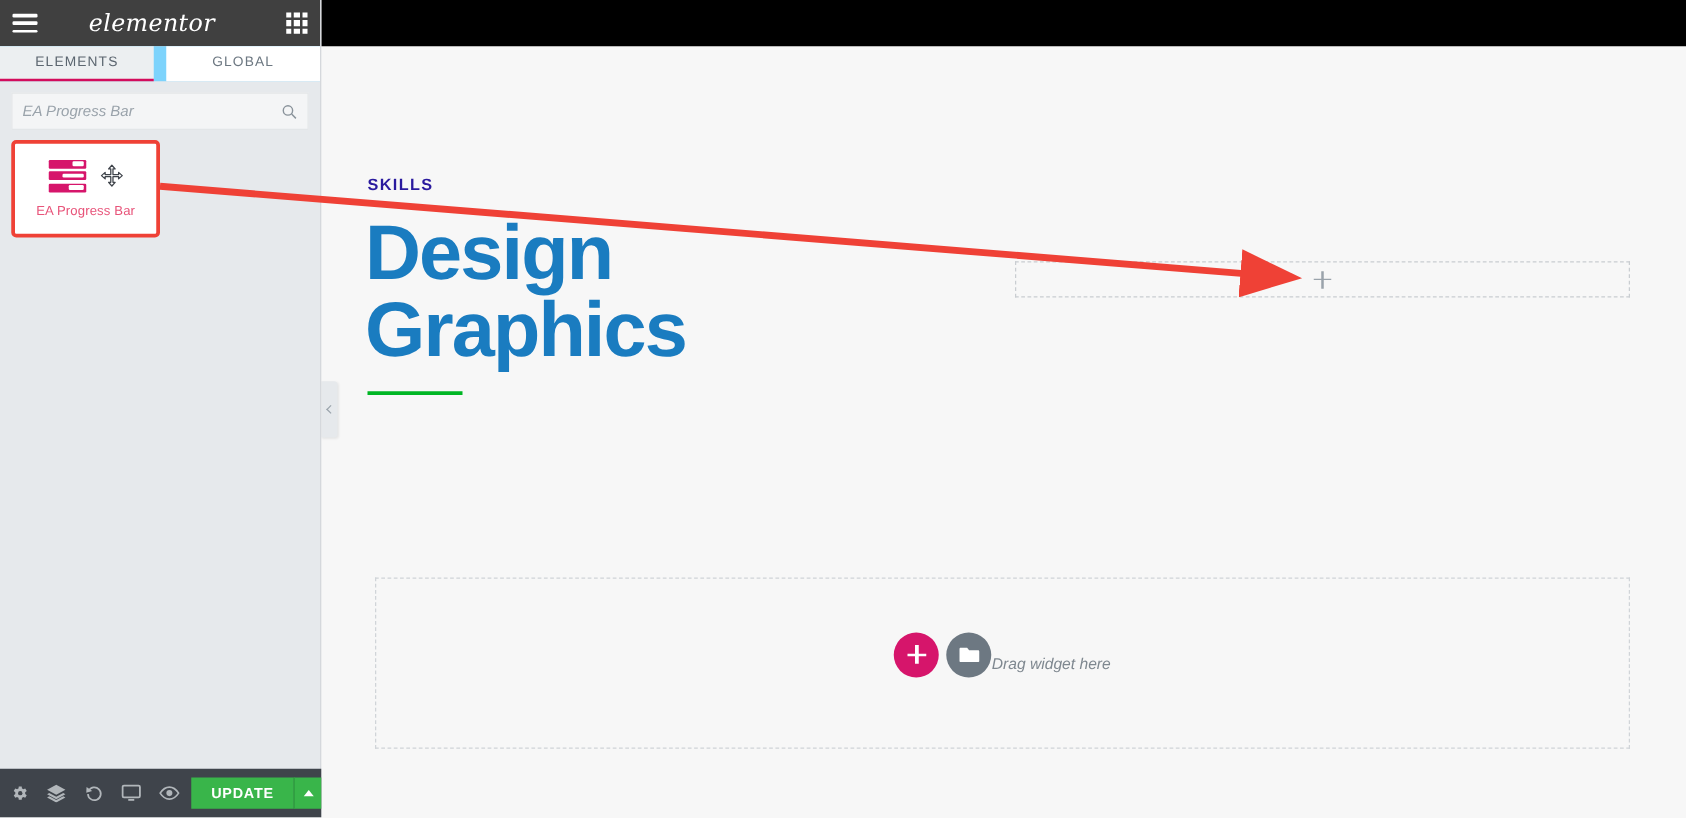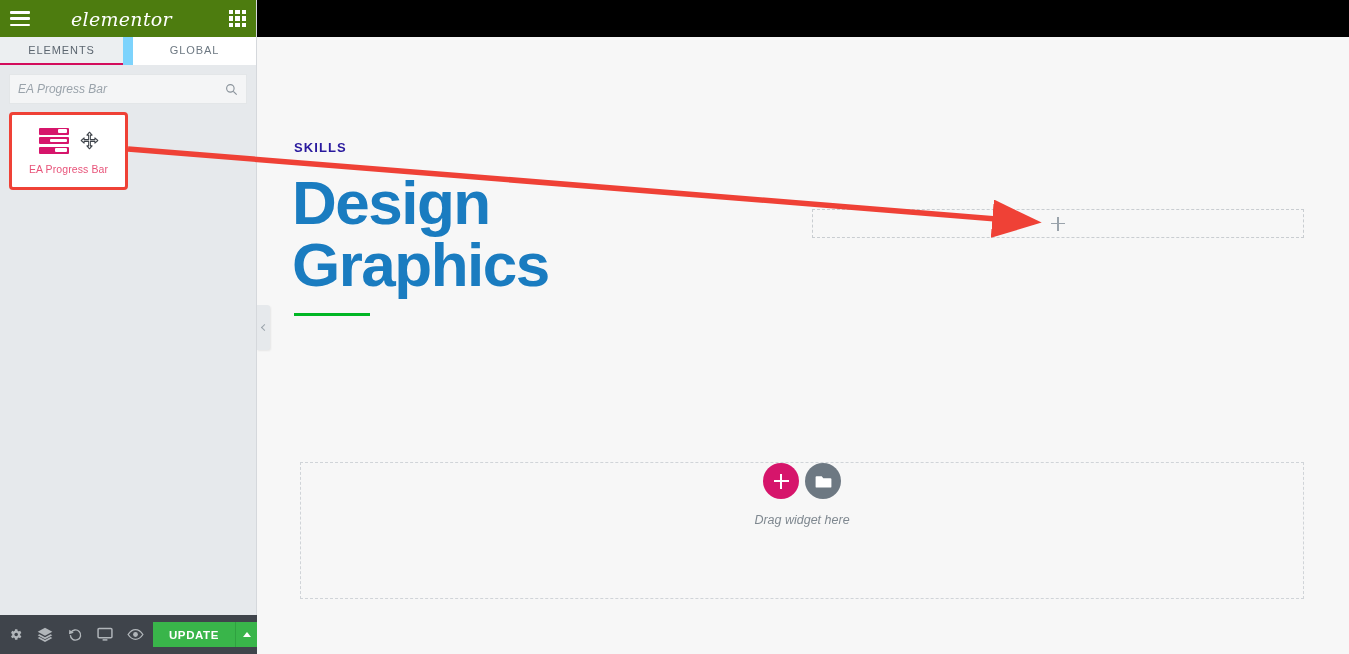--- a/index.html
+++ b/index.html
@@ -12,21 +12,21 @@
   .app { position: relative; width: 1349px; height: 654px; }
 
   
   .panel {
     position: absolute; left: 0; top: 0;
     width: 257px; height: 654px;
     background: #e6e9ec;
     border-right: 1px solid #d5d8dc;
   }
   .panel-header {
-    height: 37px; background: #4d7c0f;
+    height: 37px; background: #404040;
     display: flex; align-items: center; justify-content: space-between;
     padding: 0 10px;
   }
   .hamburger { width: 20px; height: 15px; display: flex; flex-direction: column;
     justify-content: space-between; cursor: pointer; }
   .hamburger i { display: block; height: 2.5px; background: #fff; border-radius: 1px; }
   .brand {
     color: #fff; font-family: "DejaVu Serif", serif; font-style: italic;
     font-size: 19px; letter-spacing: .3px; position: relative; left: -8px;
   }
@@ -137,21 +137,22 @@
   .plus-thin { position: relative; width: 14px; height: 14px; }
   .plus-thin::before, .plus-thin::after {
     content: ""; position: absolute; background: #9aa3ab;
   }
   .plus-thin::before { left: 0; right: 0; top: 6px; height: 1.6px; }
   .plus-thin::after { top: 0; bottom: 0; left: 6px; width: 1.6px; }
 
   .widget-dropzone {
     position: absolute; left: 300px; top: 462px; width: 1004px; height: 137px;
     border: 1px dashed #d0d4d8;
-    display: flex; flex-direction: column; align-items: center;
+    display: flex; flex-direction: row; align-items: center;
+    justify-content: center;
   }
   .dz-buttons { display: flex; gap: 6px; margin-bottom: 14px; }
   .circle-btn { width: 36px; height: 36px; border-radius: 50%;
     display: flex; align-items: center; justify-content: center; cursor: pointer; }
   .circle-pink { background: #d6156b; }
   .circle-gray { background: #6d7882; }
   .plus-white { position: relative; width: 15px; height: 15px; }
   .plus-white::before, .plus-white::after { content: ""; position: absolute; background: #fff; }
   .plus-white::before { left: 0; right: 0; top: 6.5px; height: 2.2px; }
   .plus-white::after { top: 0; bottom: 0; left: 6.5px; width: 2.2px; }

